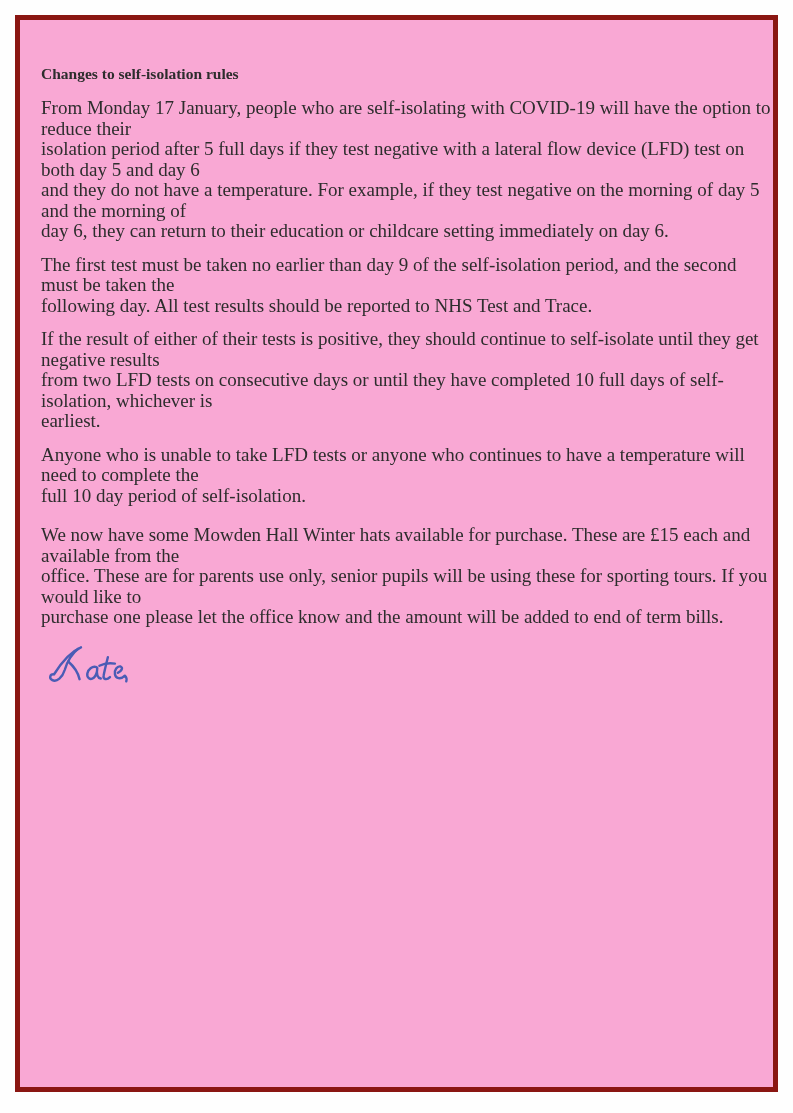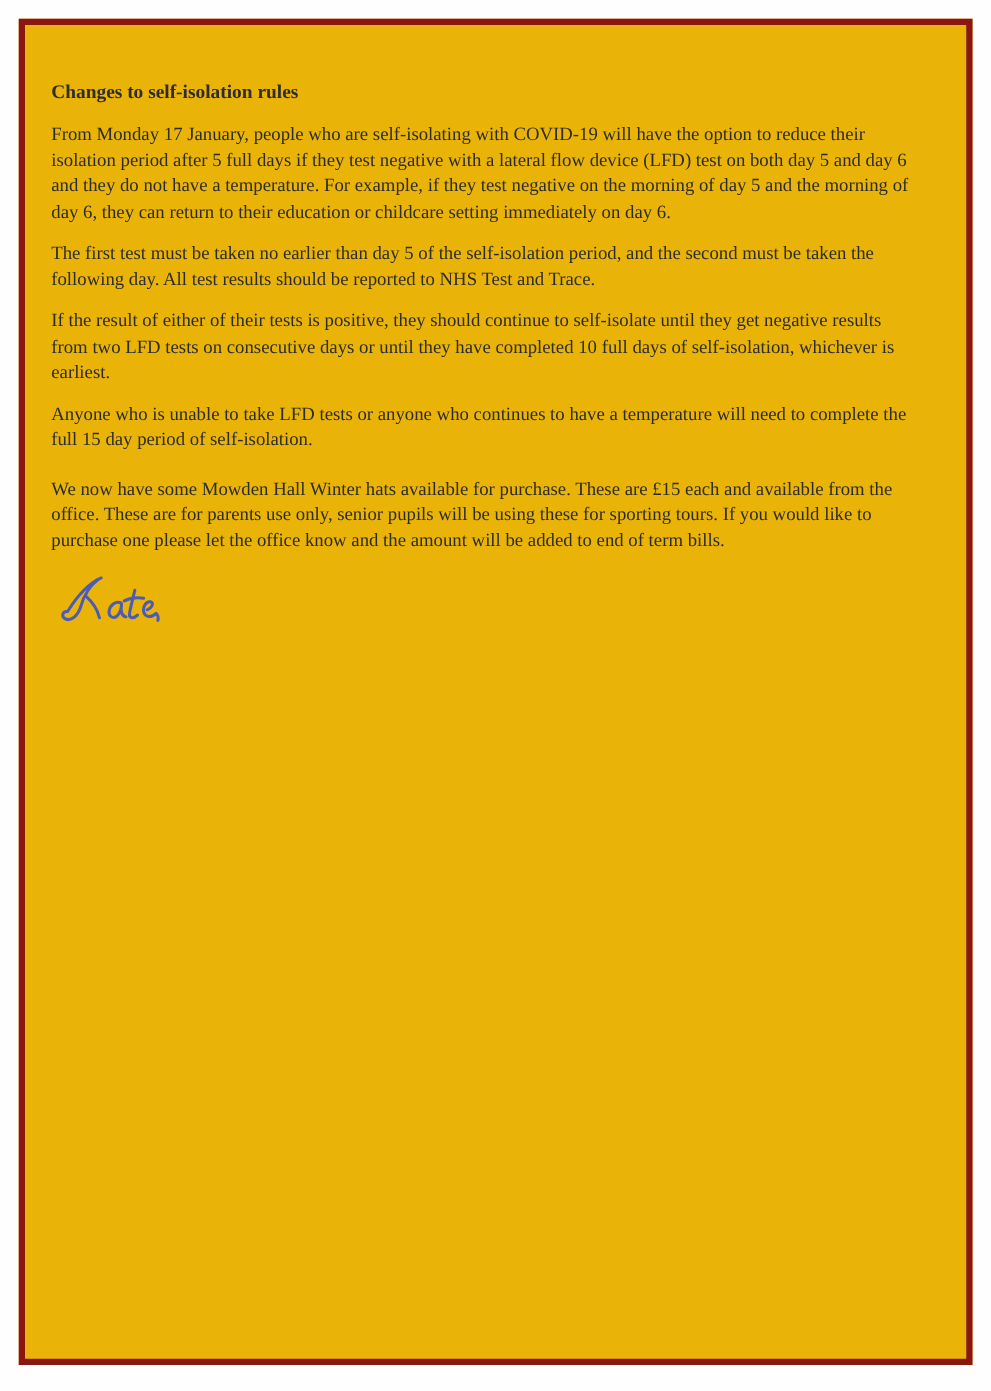--- a/index.html
+++ b/index.html
@@ -14,38 +14,38 @@
     font-family: "Liberation Serif", "DejaVu Serif", serif;
     overflow: hidden;
   }
   .sheet {
     position: absolute;
     left: 15px;
     top: 15px;
     right: 15px;
     bottom: 21px;
     border: 5px solid #be185d; 
-    background: #eab308;
+    background: #f9a8d4;
     box-sizing: border-box;
   }
   .content {
     position: absolute;
     left: 21px;
     top: 44px;
     width: 735px;
   }
   .heading {
     font-size: 15.5px;
     font-weight: 700;
     color: #2d2d2d;
     margin: 0 0 14px 0;
     line-height: 20px;
   }
   .para {
-    font-size: 15px;
+    font-size: 19px;
     line-height: 20.5px;
     color: #2d2d2d;
     margin: 0 0 13px 0;
     white-space: pre-line;
   }
   .gap-before {
     margin-top: 19px;
   }
   .signature-block {
     margin-top: 4px;
@@ -72,29 +72,29 @@
 
   <div class="content">
 
     <h1 class="heading">Changes to self-isolation rules</h1>
 
     <p class="para">From Monday 17 January, people who are self-isolating with COVID-19 will have the option to reduce their
 isolation period after 5 full days if they test negative with a lateral flow device (LFD) test on both day 5 and day 6
 and they do not have a temperature. For example, if they test negative on the morning of day 5 and the morning of
 day 6, they can return to their education or childcare setting immediately on day 6.</p>
 
-    <p class="para">The first test must be taken no earlier than day 5 of the self-isolation period, and the second must be taken the
+    <p class="para">The first test must be taken no earlier than day 9 of the self-isolation period, and the second must be taken the
 following day. All test results should be reported to NHS Test and Trace.</p>
 
     <p class="para">If the result of either of their tests is positive, they should continue to self-isolate until they get negative results
 from two LFD tests on consecutive days or until they have completed 10 full days of self-isolation, whichever is
 earliest.</p>
 
     <p class="para">Anyone who is unable to take LFD tests or anyone who continues to have a temperature will need to complete the
-full 15 day period of self-isolation.</p>
+full 10 day period of self-isolation.</p>
 
     <p class="para gap-before">We now have some Mowden Hall Winter hats available for purchase. These are £15 each and available from the
 office. These are for parents use only, senior pupils will be using these for sporting tours. If you would like to
 purchase one please let the office know and the amount will be added to end of term bills.</p>
 
 
     <div class="signature-block">
       <svg width="92" height="58" viewBox="0 0 130 80" fill="none" stroke="#4a5cb5" stroke-width="3.4" stroke-linecap="round" stroke-linejoin="round">
         <path d="M44 10 C36 16 28 28 25 40 C22 50 14 58 7 54 C3 52 4 46 9 46" style="stroke: rgb(74, 92, 181);"></path>
         <path d="M10 46 C20 30 34 14 48 8" style="stroke: rgb(74, 92, 181);"></path>

